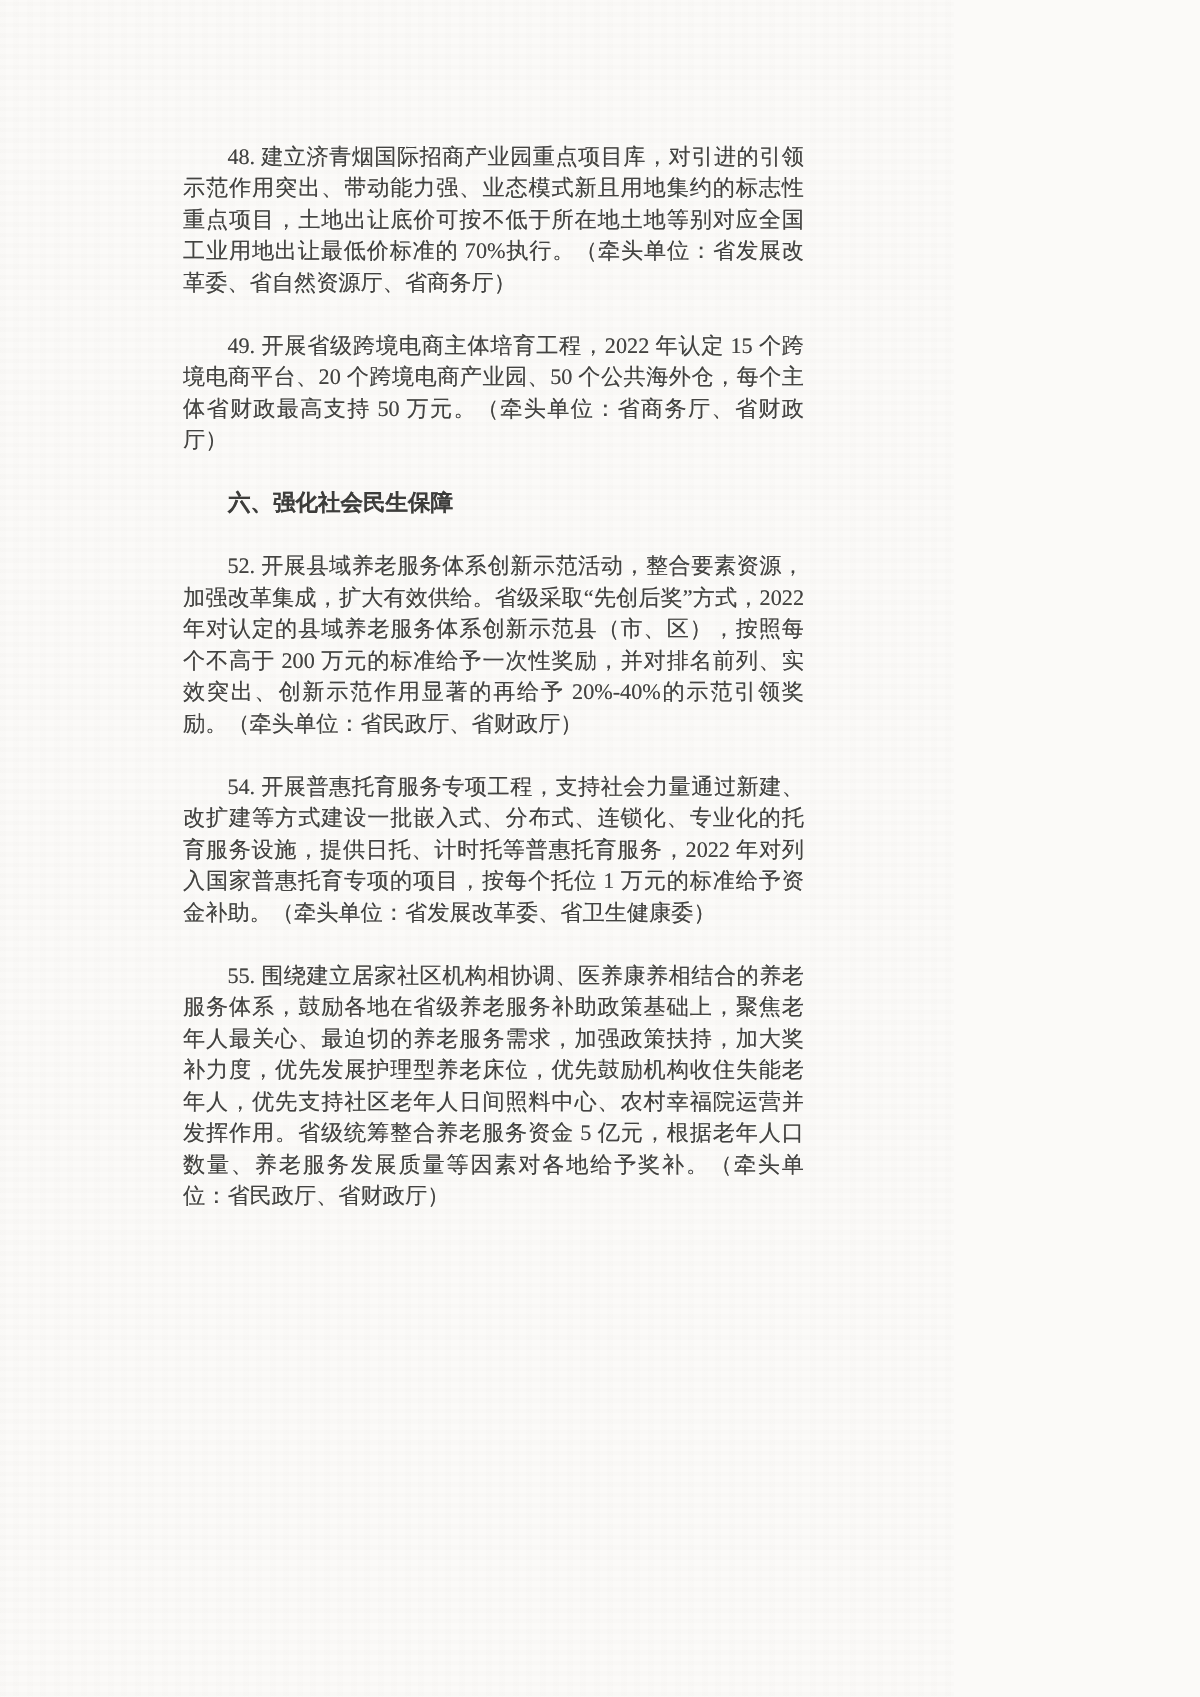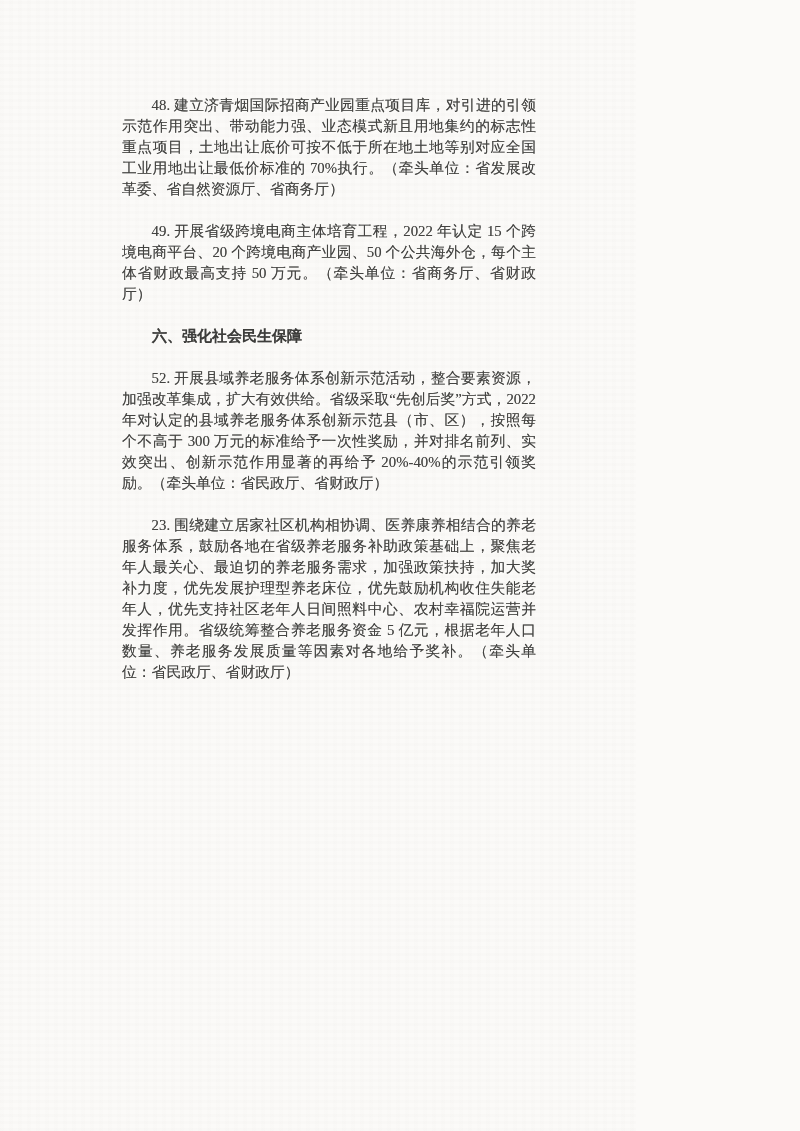--- a/index.html
+++ b/index.html
@@ -35,24 +35,26 @@
     text-shadow: 0 0 0.4px rgba(70,70,68,0.55);
   }
   .section-heading {
     margin: 0 0 21px 0;
     font-size: 15px;
     line-height: 21px;
     font-weight: bold;
     text-indent: 2em;
     color: #3d3d3b;
     text-shadow: 0 0 0.4px rgba(60,60,58,0.6);
+    font-family: Liberation Mono, monospace;
   }
 </style>
 </head>
 <body>
 
 <div class="page">
   <p class="body-para">48. 建立济青烟国际招商产业园重点项目库，对引进的引领示范作用突出、带动能力强、业态模式新且用地集约的标志性重点项目，土地出让底价可按不低于所在地土地等别对应全国工业用地出让最低价标准的 70%执行。（牵头单位：省发展改革委、省自然资源厅、省商务厅）</p>
   <p class="body-para">49. 开展省级跨境电商主体培育工程，2022 年认定 15 个跨境电商平台、20 个跨境电商产业园、50 个公共海外仓，每个主体省财政最高支持 50 万元。（牵头单位：省商务厅、省财政厅）</p>
   <h2 class="section-heading">六、强化社会民生保障</h2>
-  <p class="body-para">52. 开展县域养老服务体系创新示范活动，整合要素资源，加强改革集成，扩大有效供给。省级采取“先创后奖”方式，2022 年对认定的县域养老服务体系创新示范县（市、区），按照每个不高于 300 万元的标准给予一次性奖励，并对排名前列、实效突出、创新示范作用显著的再给予 20%-40%的示范引领奖励。（牵头单位：省民政厅、省财政厅）</p>
-  <p class="body-para">23. 围绕建立居家社区机构相协调、医养康养相结合的养老服务体系，鼓励各地在省级养老服务补助政策基础上，聚焦老年人最关心、最迫切的养老服务需求，加强政策扶持，加大奖补力度，优先发展护理型养老床位，优先鼓励机构收住失能老年人，优先支持社区老年人日间照料中心、农村幸福院运营并发挥作用。省级统筹整合养老服务资金 5 亿元，根据老年人口数量、养老服务发展质量等因素对各地给予奖补。（牵头单位：省民政厅、省财政厅）</p>
+  <p class="body-para">52. 开展县域养老服务体系创新示范活动，整合要素资源，加强改革集成，扩大有效供给。省级采取“先创后奖”方式，2022 年对认定的县域养老服务体系创新示范县（市、区），按照每个不高于 200 万元的标准给予一次性奖励，并对排名前列、实效突出、创新示范作用显著的再给予 20%-40%的示范引领奖励。（牵头单位：省民政厅、省财政厅）</p>
+  <p class="body-para">54. 开展普惠托育服务专项工程，支持社会力量通过新建、改扩建等方式建设一批嵌入式、分布式、连锁化、专业化的托育服务设施，提供日托、计时托等普惠托育服务，2022 年对列入国家普惠托育专项的项目，按每个托位 1 万元的标准给予资金补助。（牵头单位：省发展改革委、省卫生健康委）</p>
+  <p class="body-para">55. 围绕建立居家社区机构相协调、医养康养相结合的养老服务体系，鼓励各地在省级养老服务补助政策基础上，聚焦老年人最关心、最迫切的养老服务需求，加强政策扶持，加大奖补力度，优先发展护理型养老床位，优先鼓励机构收住失能老年人，优先支持社区老年人日间照料中心、农村幸福院运营并发挥作用。省级统筹整合养老服务资金 5 亿元，根据老年人口数量、养老服务发展质量等因素对各地给予奖补。（牵头单位：省民政厅、省财政厅）</p>
 </div>
 
 </body></html>

